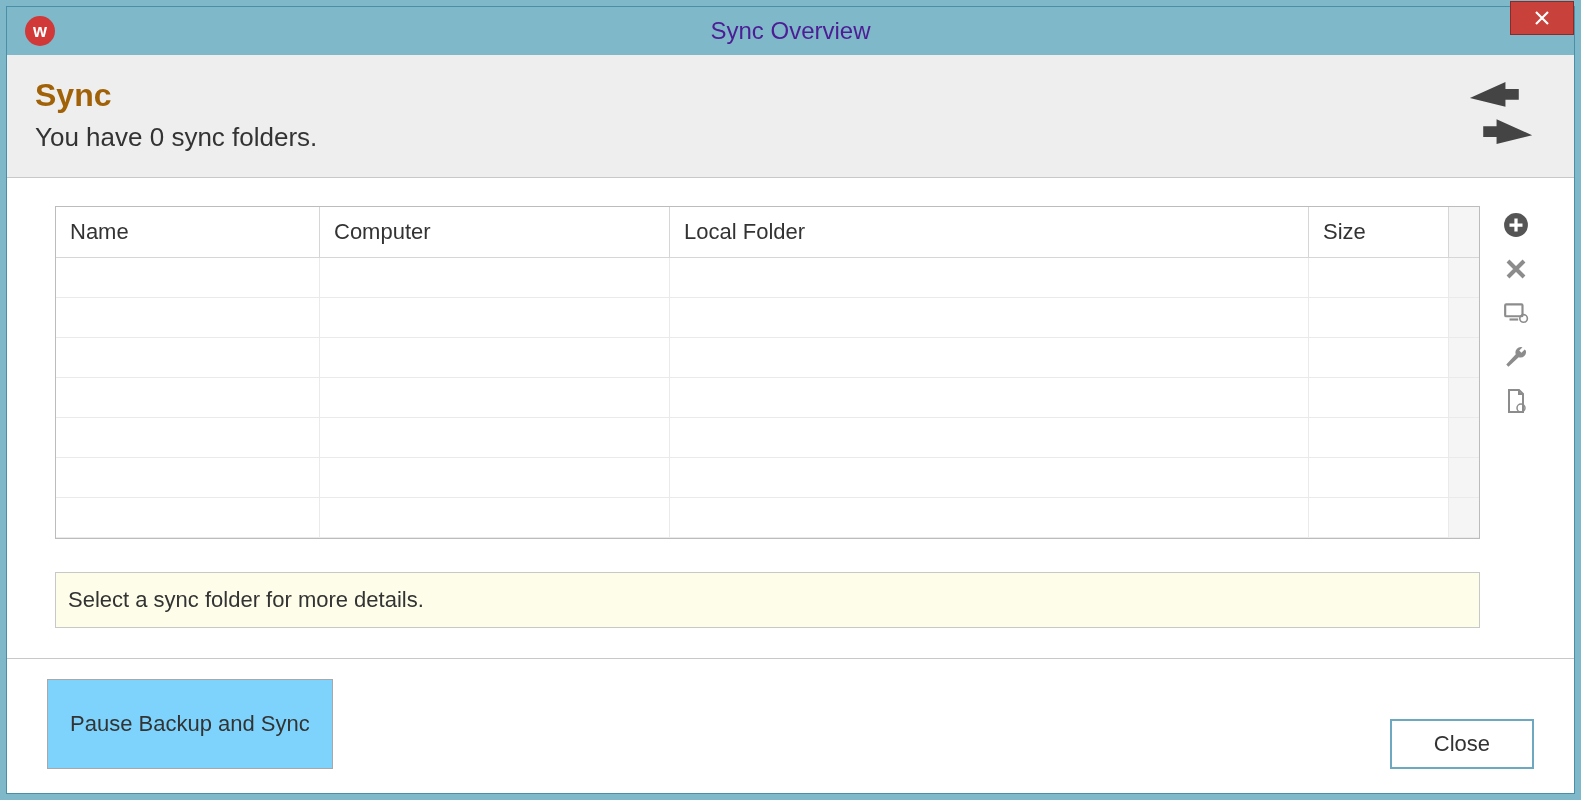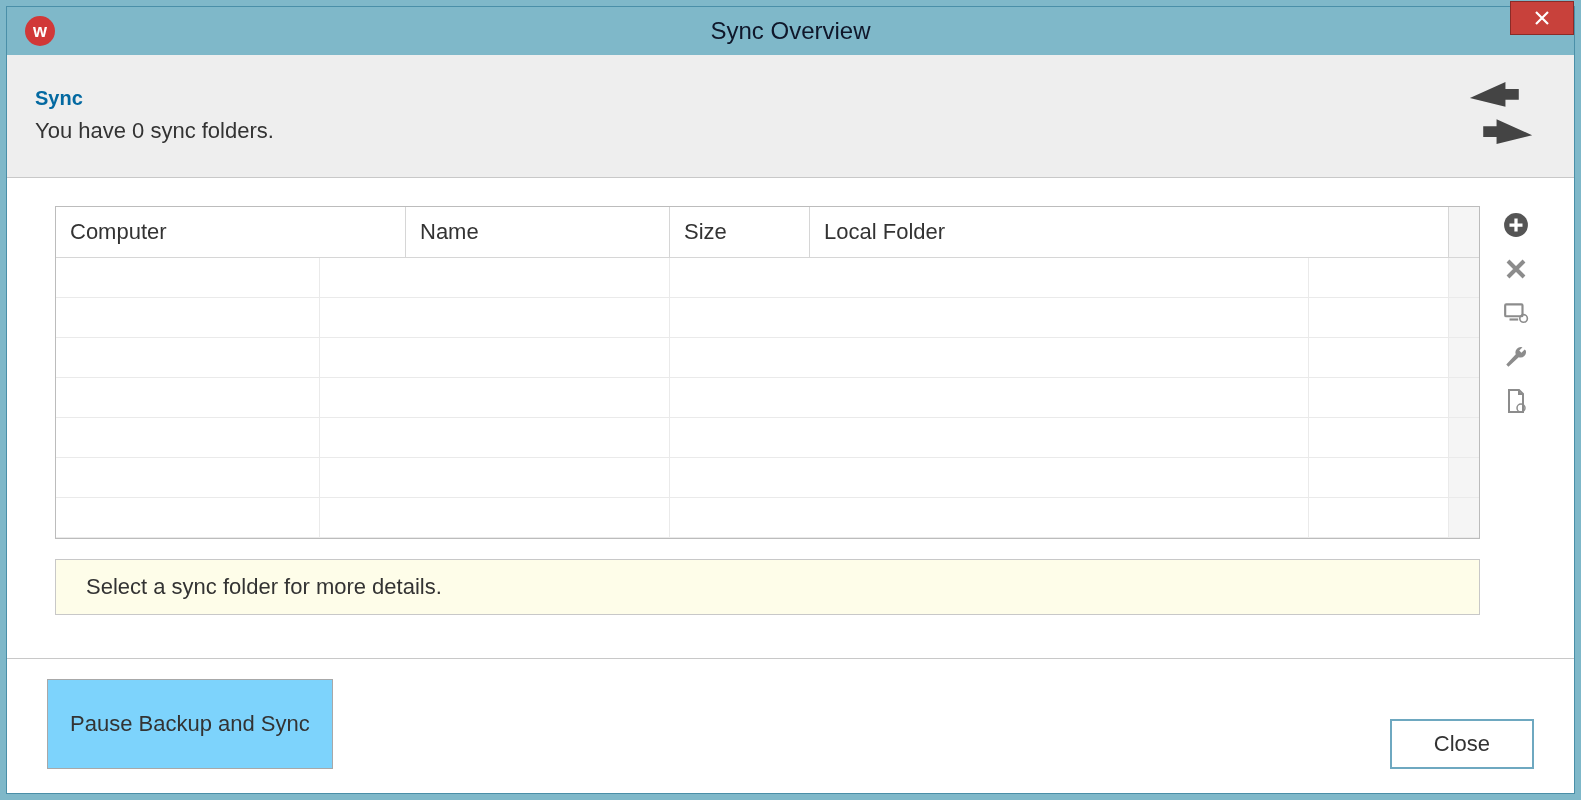--- a/index.html
+++ b/index.html
@@ -35,21 +35,21 @@
   justify-content: center;
   color: #fff;
   font-weight: bold;
   font-size: 18px;
 }
 .title-text {
   position: absolute;
   left: 50%;
   transform: translateX(-50%);
   font-size: 24px;
-  color: #0f172a;
+  color: #4c1d95;
 }
 .close-btn {
   position: absolute;
   right: 0;
   top: -6px;
   width: 64px;
   height: 34px;
   background: #c8413b;
   border: 1px solid #8a2b27;
   display: flex;
@@ -60,27 +60,27 @@
 .close-btn svg { width: 16px; height: 16px; }
 .header-area {
   background: #eeeeee;
   border-bottom: 1px solid #c8c8c8;
   padding: 18px 28px 20px 28px;
   display: flex;
   justify-content: space-between;
   align-items: center;
 }
 .header-text h2 {
-  font-size: 20px;
+  font-size: 32px;
   font-weight: bold;
-  color: #0369a1;
+  color: #a16207;
   margin-bottom: 8px;
 }
 .header-text p {
-  font-size: 22px;
+  font-size: 26px;
   color: #333;
 }
 .sync-arrows {
   width: 90px;
   height: 80px;
   color: #444;
 }
 .content {
   flex: 1;
   padding: 28px 40px 20px 48px;
@@ -117,24 +117,24 @@
   display: flex;
   height: 40px;
   border-bottom: 1px solid #eaeaea;
 }
 .grid-body .row .cell {
   border-right: 1px solid #eaeaea;
 }
 .grid-body .row .cell:last-child { border-right: none; }
 .grid-body .row .col-scroll { background:#f9f9f9; }
 .info-bar {
-  margin-top: 20px;
+  margin-top: 33px;
   background: #fefde9;
   border: 1px solid #c8c8c8;
-  padding: 14px 30px;
+  padding: 14px 12px;
   font-size: 22px;
   color: #333;
 }
 .side-tools {
   width: 36px;
   display: flex;
   flex-direction: column;
   gap: 14px;
   padding-top: 4px;
   align-items: center;
@@ -192,24 +192,24 @@
         <path d="M55 10 L15 28 L55 38 L55 30 L70 30 L70 18 L55 18 Z" fill="#444"></path>
         <path d="M45 52 L85 70 L45 80 L45 72 L30 72 L30 60 L45 60 Z" fill="#444"></path>
       </svg>
     </div>
   </div>
 
   <div class="content">
     <div class="table-area">
       <div class="grid">
         <div class="grid-header">
+          <div class="col col-name">Name</div>
           <div class="col col-computer">Computer</div>
-          <div class="col col-name">Name</div>
+          <div class="col col-local">Local Folder</div>
           <div class="col col-size">Size</div>
-          <div class="col col-local">Local Folder</div>
           <div class="col col-scroll"></div>
         </div>
         <div class="grid-body">
           <div class="row">
               <div class="cell col-name"></div>
               <div class="cell col-computer"></div>
               <div class="cell col-local"></div>
               <div class="cell col-size"></div>
               <div class="cell col-scroll"></div>
             </div>

